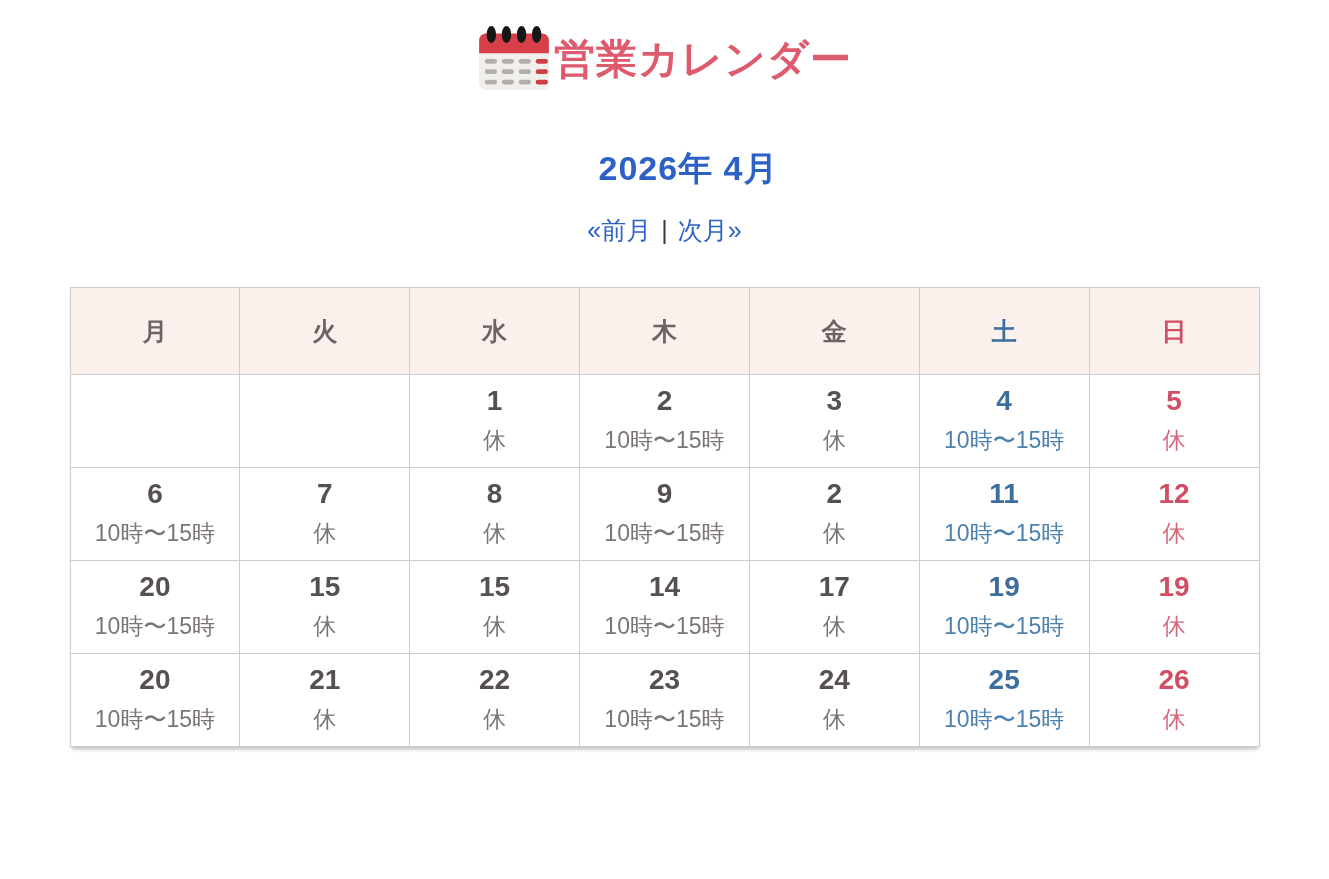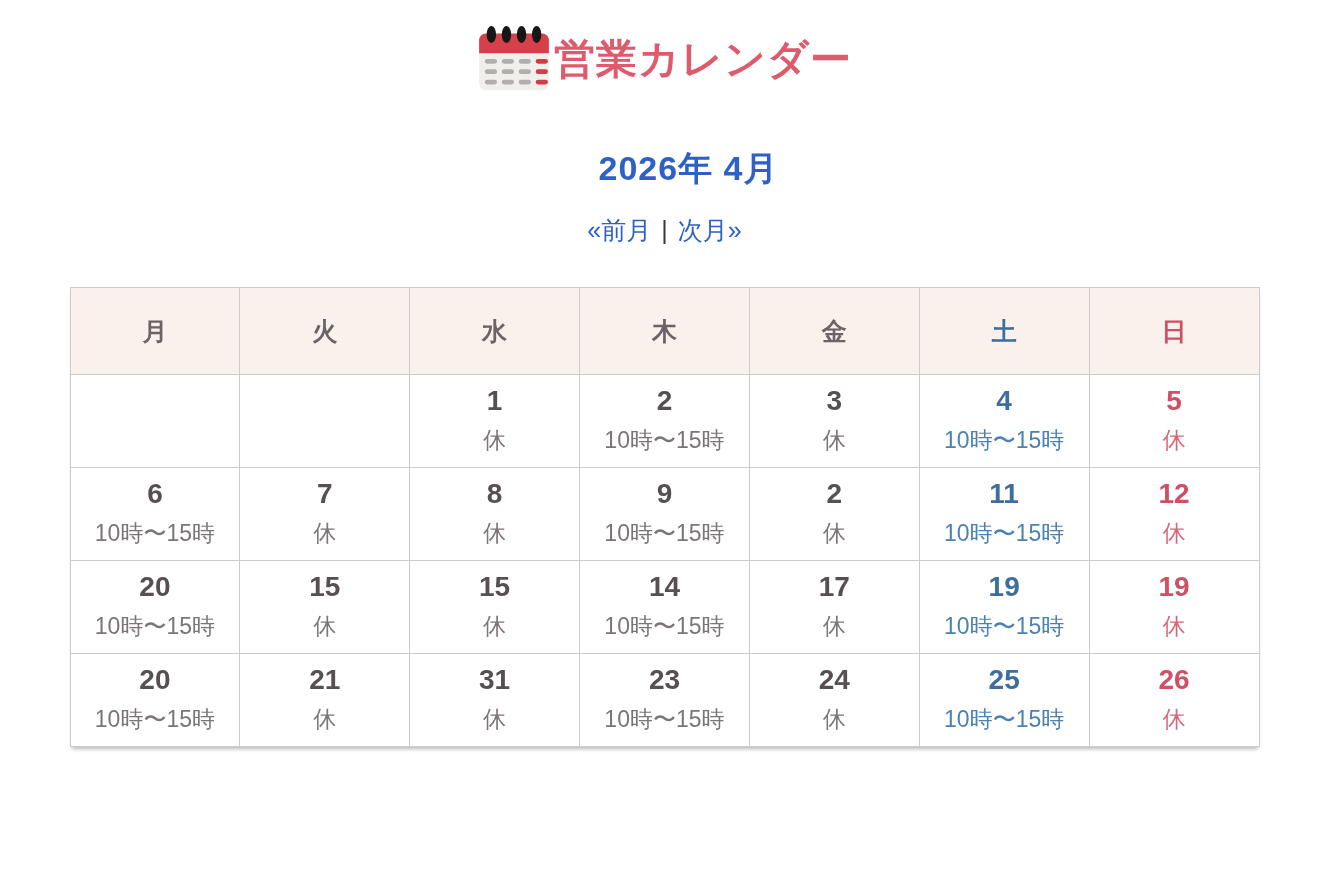--- a/index.html
+++ b/index.html
@@ -246,21 +246,21 @@
         <tr>
           <td class="weekday">
             <div class="num">20</div>
             <div class="status">10時〜15時</div>
           </td>
           <td class="weekday">
             <div class="num">21</div>
             <div class="status">休</div>
           </td>
           <td class="weekday">
-            <div class="num">31</div>
+            <div class="num">22</div>
             <div class="status">休</div>
           </td>
           <td class="weekday">
             <div class="num">23</div>
             <div class="status">10時〜15時</div>
           </td>
           <td class="weekday">
             <div class="num">24</div>
             <div class="status">休</div>
           </td>

